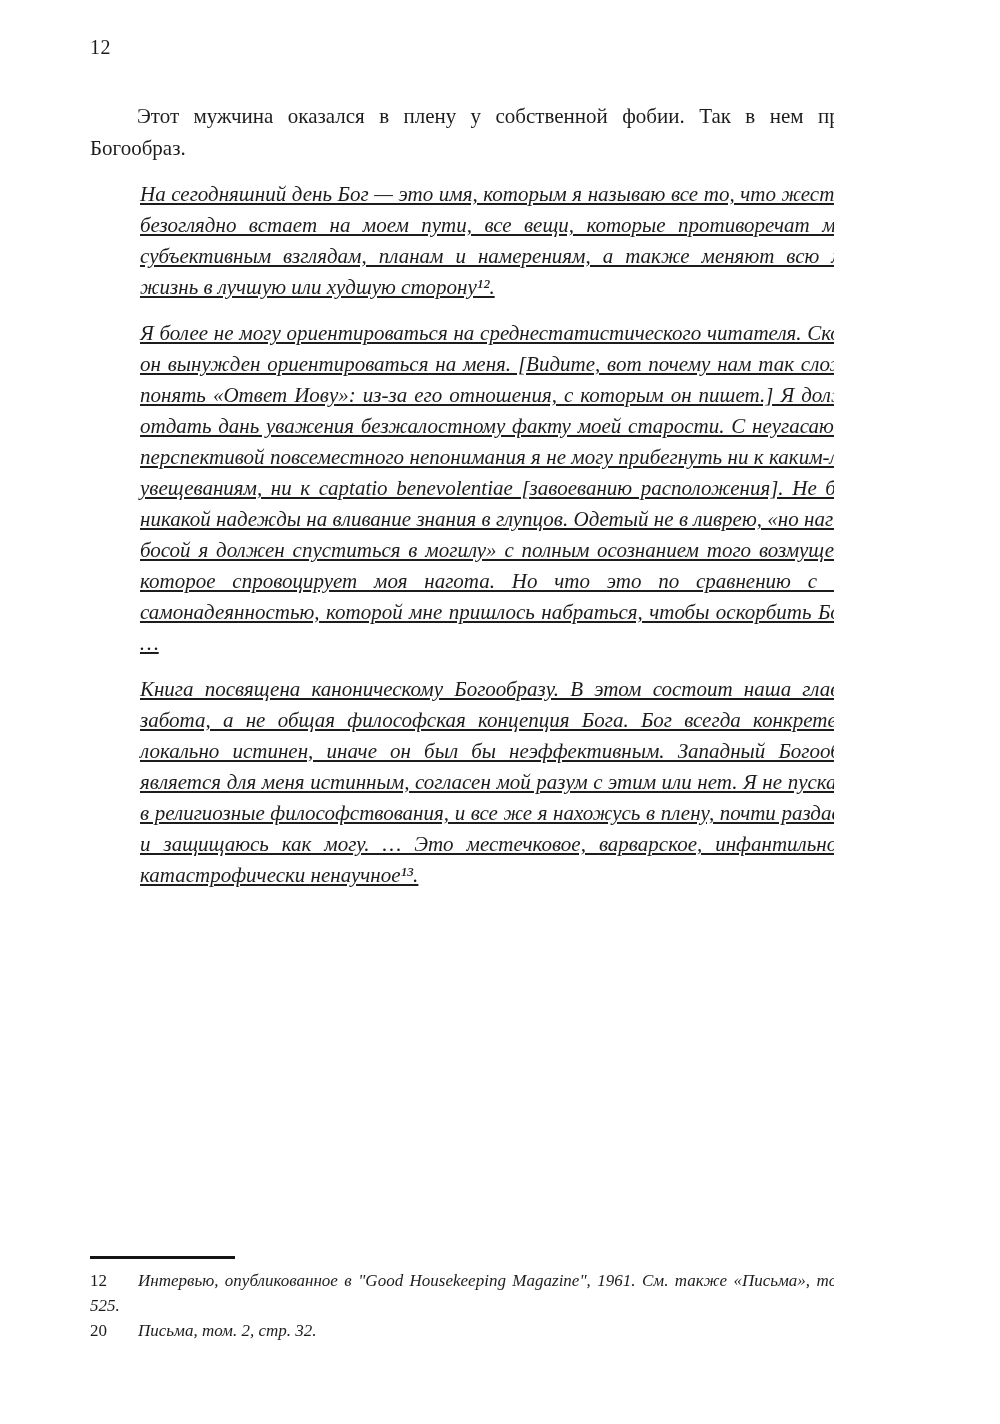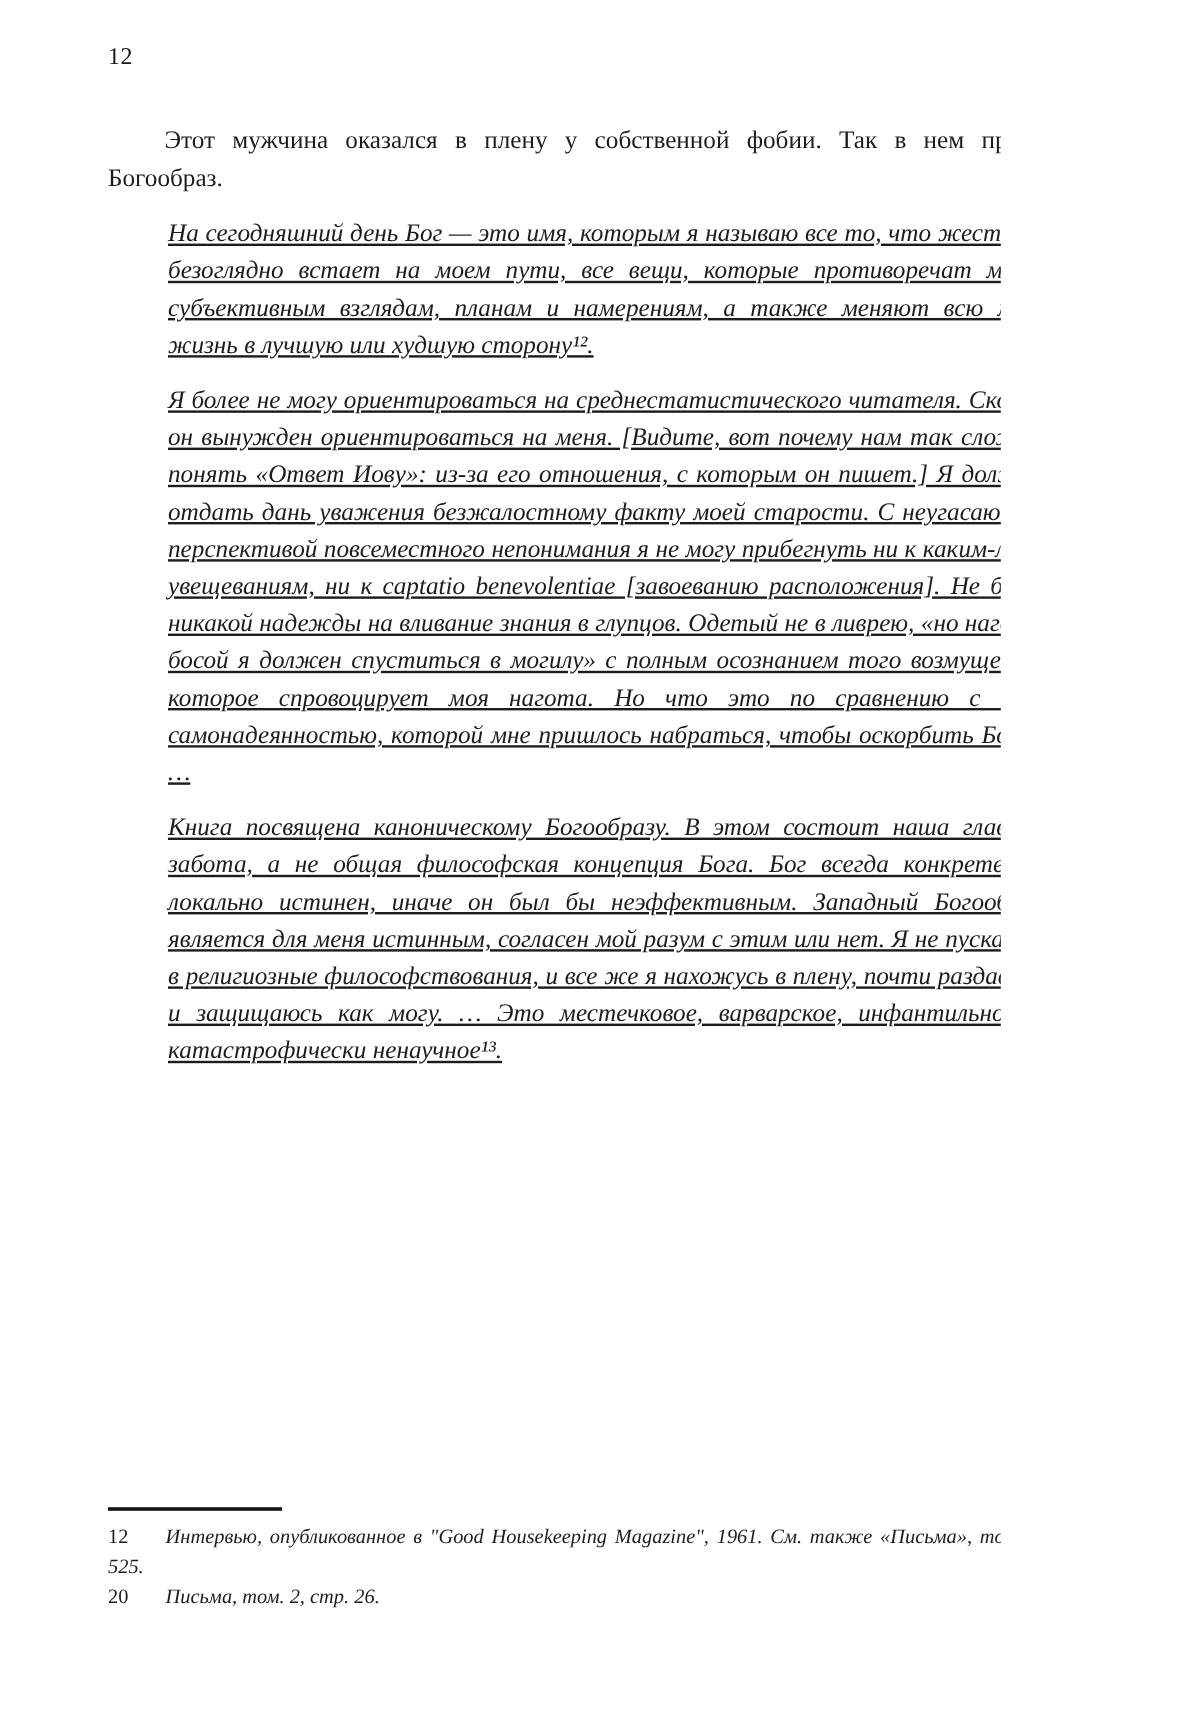--- a/index.html
+++ b/index.html
@@ -100,18 +100,18 @@
 
   <div class="footnotes">
 
     <div class="footnote-rule"></div>
 
     <div class="footnote">
       <span class="fn-num">12</span><span class="fn-text">Интервью, опубликованное в "Good Housekeeping Magazine", 1961. См. также «Письма», том. 2, стр. 525.</span>
     </div>
 
     <div class="footnote">
-      <span class="fn-num">20</span><span class="fn-text">Письма, том. 2, стр. 26.</span>
+      <span class="fn-num">20</span><span class="fn-text">Письма, том. 2, стр. 32.</span>
     </div>
 
   </div>
 
 </div>
 
 </body></html>

